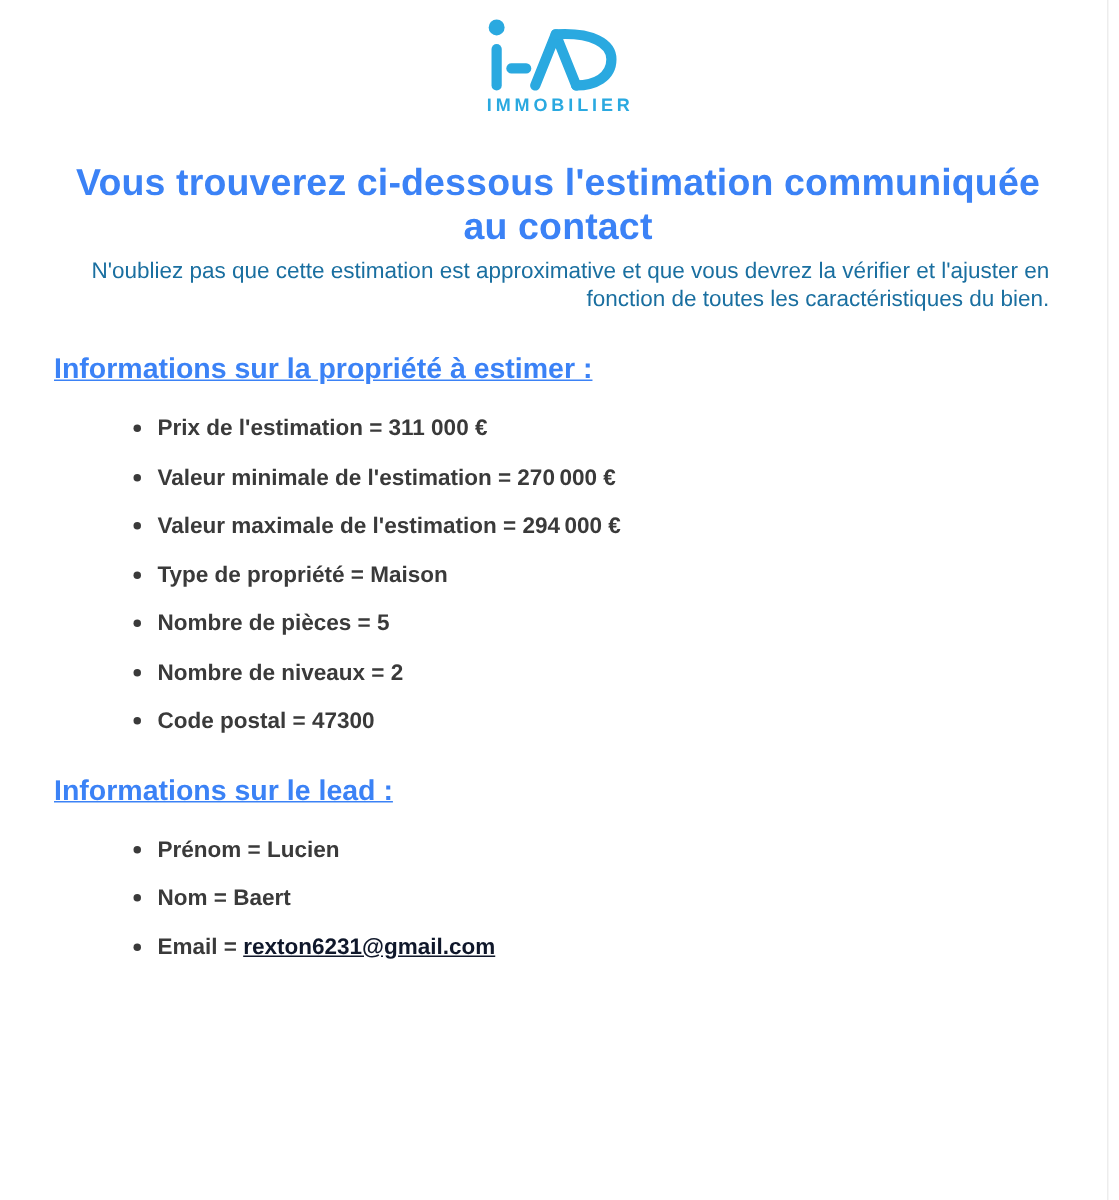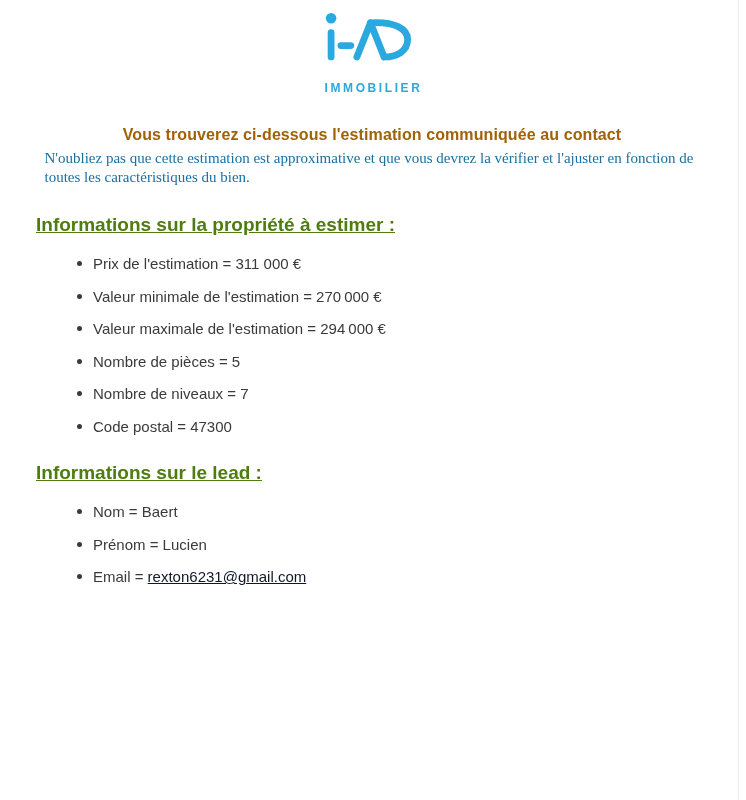--- a/index.html
+++ b/index.html
@@ -29,51 +29,51 @@
   .logo-svg {
     display: block;
     margin: 0 auto;
   }
   .logo-sub {
     color: #2aa9e0;
     font-size: 12px;
     font-weight: bold;
     letter-spacing: 2.6px;
     text-align: center;
-    margin-top: 20px;
+    margin-top: 2px;
     padding-left: 3px; 
   }
   h1.title {
-    color: #a16207;
-    font-size: 16px;
+    color: #3b82f6;
+    font-size: 25px;
     font-weight: bold;
     text-align: center;
     margin: 31px 0 5px 0;
     letter-spacing: 0.1px;
   }
   p.subtitle {
     color: #1a6fa0;
     font-size: 15px;
-    text-align: left;
+    text-align: right;
     margin: 0 auto;
     max-width: 655px;
     line-height: 1.27;
-    font-family: Liberation Serif, serif;
   }
   h2.section-heading {
     font-size: 19px;
     font-weight: bold;
     text-decoration: underline;
-    color: #4d7c0f;
+    color: #3b82f6;
     margin: 27px 0 19px 0;
   }
   ul.info-list {
     list-style: none;
-    margin: 4px;
+    margin: 16px;
     padding: 0 0 0 36px;
+    font-weight: bold;
   }
   ul.info-list li {
     position: relative;
     padding-left: 17px;
     margin-bottom: 15px;
     font-size: 15px;
     line-height: 17.5px;
     color: #3a3a3a;
   }
   ul.info-list li::before {
@@ -111,27 +111,28 @@
   </div>
 
   <h1 class="title">Vous trouverez ci-dessous l'estimation communiquée au contact</h1>
   <p class="subtitle">N'oubliez pas que cette estimation est approximative et que vous devrez la vérifier et l'ajuster en fonction de toutes les caractéristiques du bien.</p>
 
   <h2 class="section-heading">Informations sur la propriété à estimer :</h2>
   <ul class="info-list">
     <li><span>Prix de l'estimation = 311 000 €</span></li>
     <li><span>Valeur minimale de l'estimation = 270 000 €</span></li>
     <li><span>Valeur maximale de l'estimation = 294 000 €</span></li>
+    <li><span>Type de propriété = Maison</span></li>
     <li><span>Nombre de pièces = 5</span></li>
-    <li><span>Nombre de niveaux = 7</span></li>
+    <li><span>Nombre de niveaux = 2</span></li>
     <li><span>Code postal = 47300</span></li>
   </ul>
 
   <h2 class="section-heading">Informations sur le lead :</h2>
   <ul class="info-list">
+    <li><span>Prénom = Lucien</span></li>
     <li><span>Nom = Baert</span></li>
-    <li><span>Prénom = Lucien</span></li>
     <li>
       <span>Email = </span><a class="email-link">rexton6231@gmail.com</a>
     </li>
   </ul>
 
 </div>
 
 </body></html>

